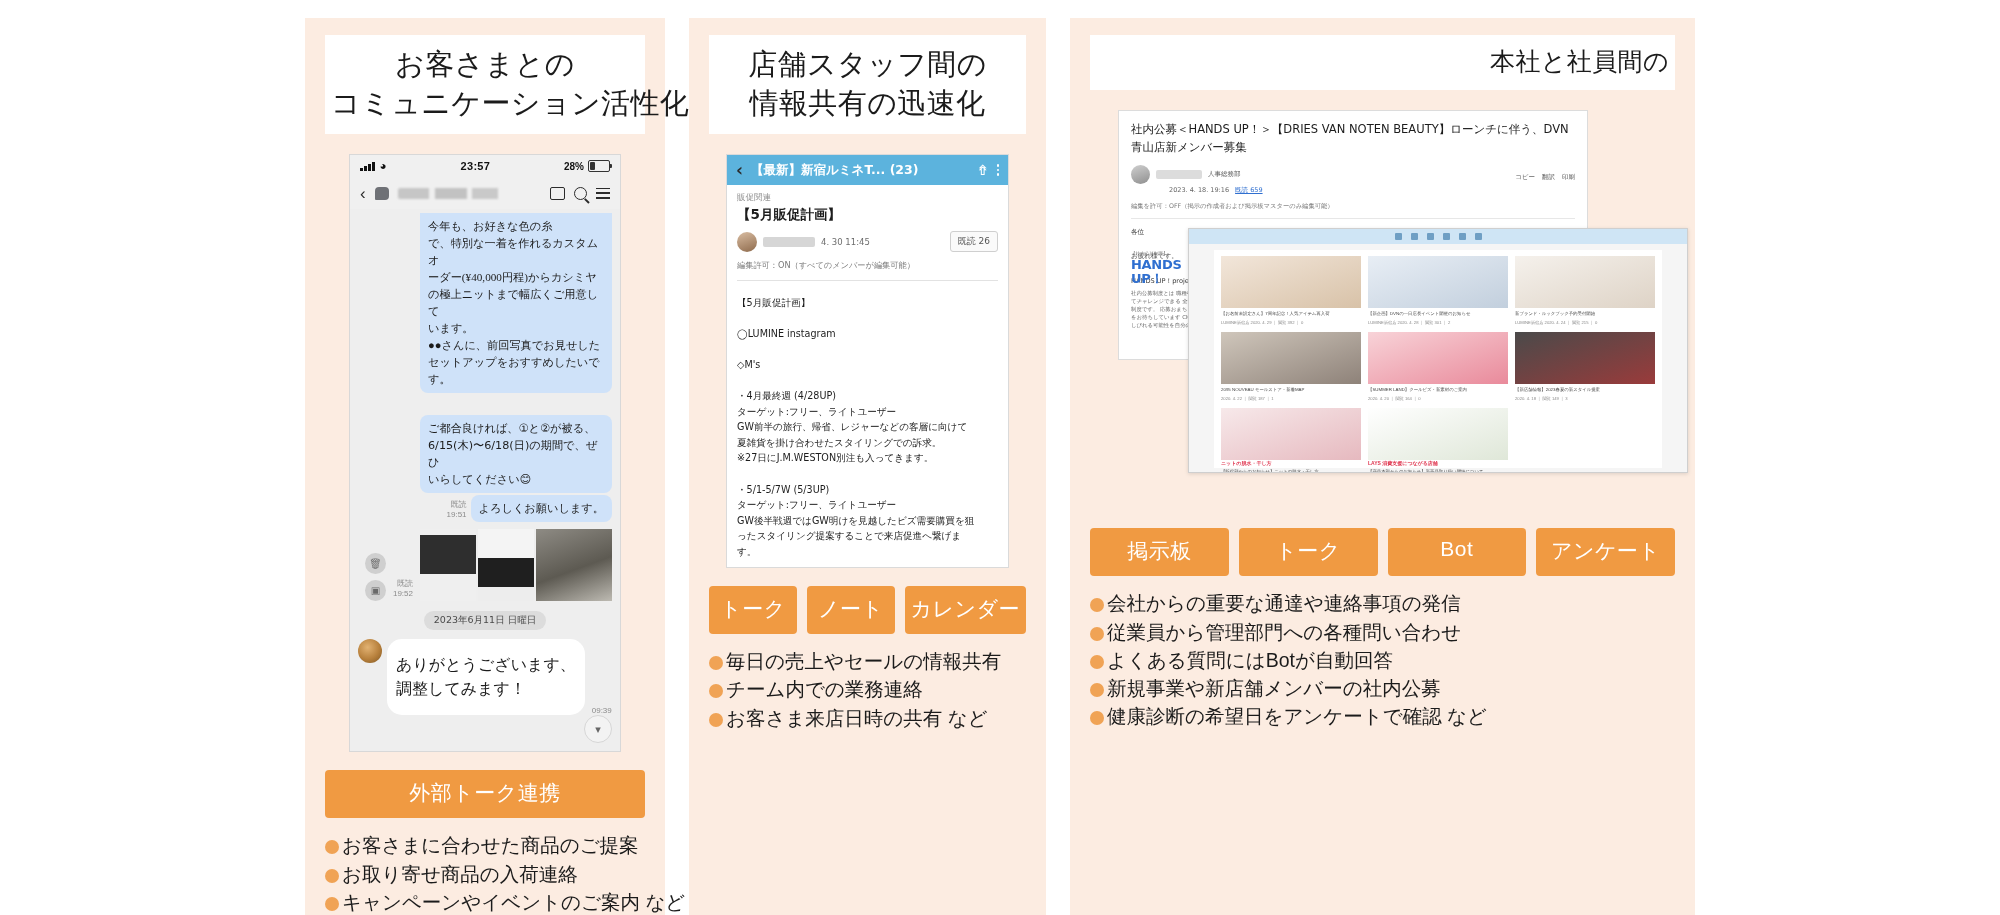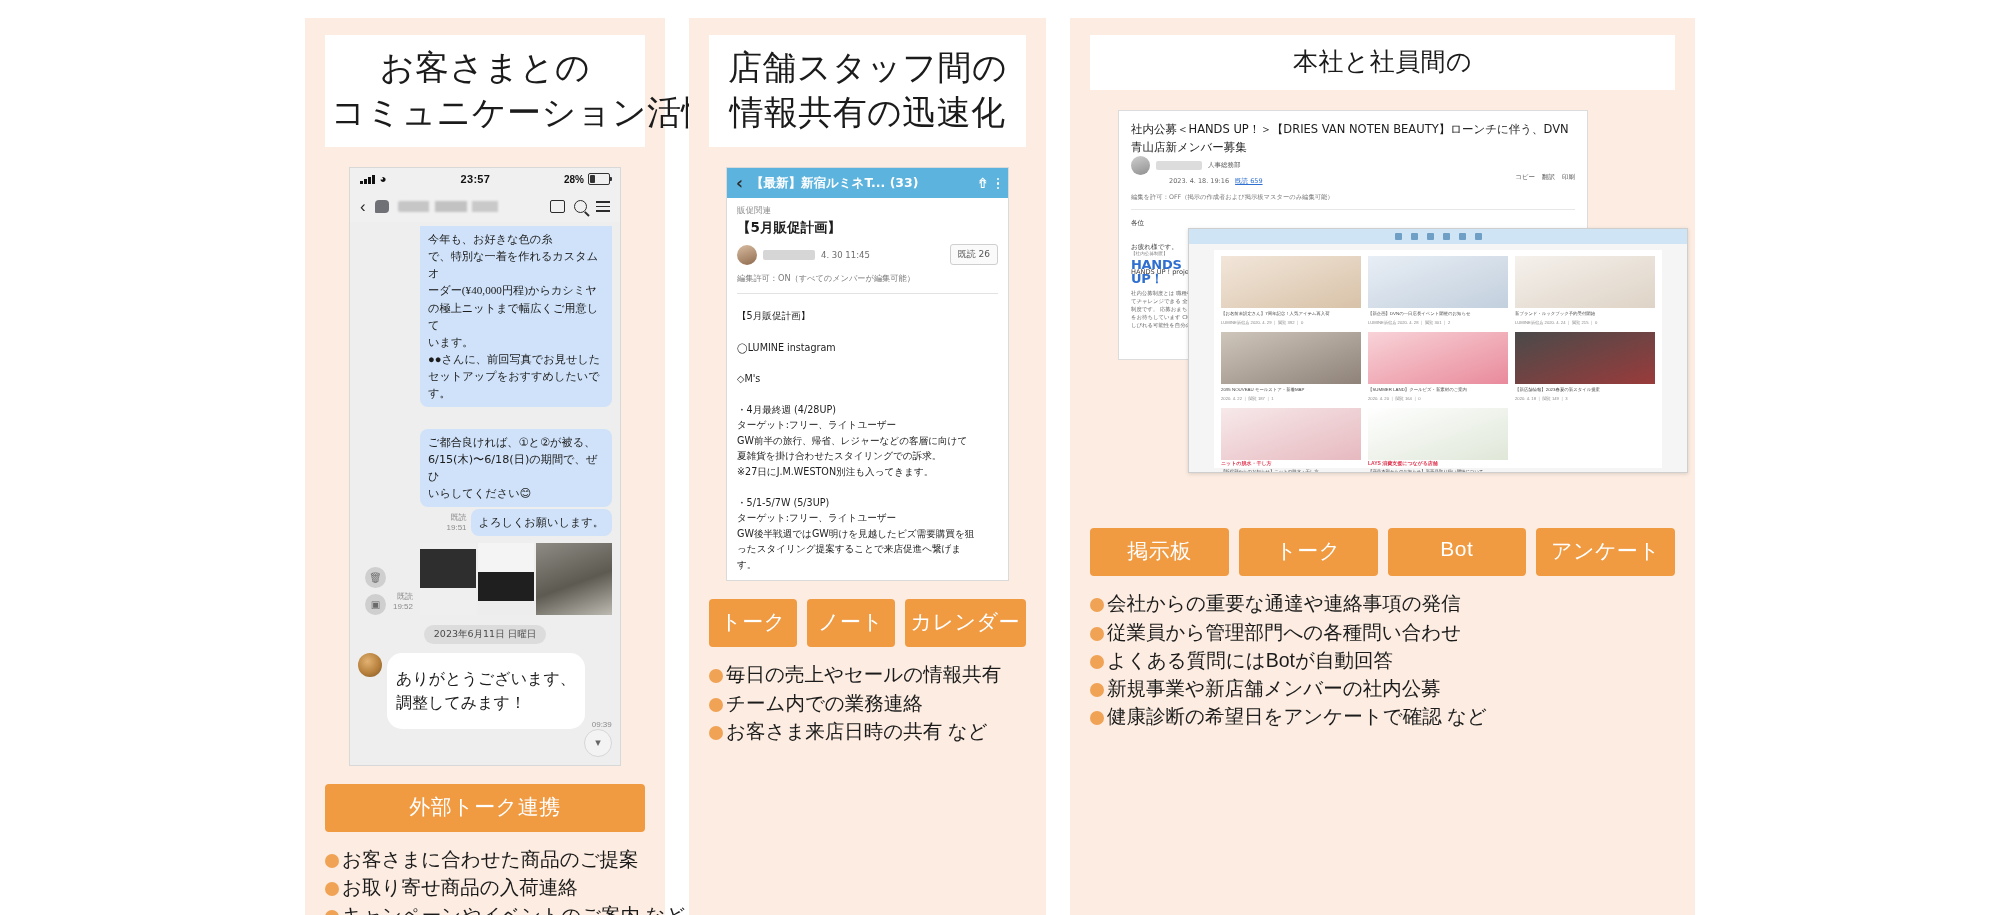--- a/index.html
+++ b/index.html
@@ -36,27 +36,27 @@
   .card.c3 { width: 625px; }
 
   .card-head {
     background: #ffffff;
     text-align: center;
     padding: 10px 6px 12px 6px;
     box-sizing: border-box;
   }
   .card-head .line {
     display: block;
-    font-size: 34px;
+    font-size: 29px;
     line-height: 1.33;
     color: #1b1b1b;
     letter-spacing: .4px;
     white-space: nowrap;
   }
-  .c3 .card-head .line { font-size: 25px; }
+  .c3 .card-head .line { font-size: 25px; text-align: right; }
 
   
   .shot-area { margin-top: 20px; }
 
   .phone {
     width: 272px;
     margin: 0 auto;
     background: #f0f0f0;
     border: 1px solid #d8d8d8;
     box-sizing: border-box;
@@ -226,21 +226,21 @@
   .note-text { font-size: 9.6px; line-height: 1.62; white-space: pre-line; margin-top: 14px; }
 
   
   .c3shot { position: relative; height: 400px; margin-top: 20px; }
   .bb-doc {
     position: absolute; left: 28px; top: 0; width: 470px; height: 250px;
     background: #fff; border: 1px solid #dcdcdc; box-sizing: border-box;
     padding: 10px 12px; font-family: "DejaVu Sans", sans-serif; overflow: hidden;
   }
   .bb-title { font-size: 11.5px; line-height: 1.5; color: #1c1c1c; }
-  .bb-meta { display: flex; align-items: center; gap: 6px; }
+  .bb-meta { display: flex; align-items: center; gap: 6px; margin-top: 9px; }
   .bb-ava { width: 19px; height: 19px; border-radius: 50%; background: linear-gradient(160deg,#cfcfcf,#8f8f8f); flex: none; }
   .bb-blk { width: 46px; height: 9px; background: #dcdcdc; border-radius: 2px; }
   .bb-dept { font-size: 6.5px; color: #555; }
   .bb-date { font-size: 6.5px; color: #666; }
   .bb-link { font-size: 6.5px; color: #2f6fd0; text-decoration: underline; }
   .bb-perm { font-size: 6.3px; color: #7a7a7a; margin-top: 7px; }
   .bb-rule { border: 0; border-top: 1px solid #e7e7e7; margin: 7px 0; }
   .bb-lines { font-size: 6.6px; line-height: 1.85; color: #3b3b3b; white-space: pre-line; }
   .bb-right-ops { position: absolute; right: 12px; top: 62px; display: flex; gap: 7px; font-size: 6.5px; color: #555; }
   .bb-logo {
@@ -437,21 +437,21 @@
   <div class="card c2">
     <div class="card-head">
       <span class="line">店舗スタッフ間の</span>
       <span class="line">情報共有の迅速化</span>
     </div>
 
     <div class="shot-area">
       <div class="phone2">
         <div class="note-head">
           <span class="lh-back">‹</span>
-          <span class="nh-title"><span>【最新】新宿ルミネT...</span> <span>(33)</span></span>
+          <span class="nh-title"><span>【最新】新宿ルミネT...</span> <span>(23)</span></span>
           <span class="nh-share">⇮</span>
           <span class="nh-dots">
               <i></i>
               <i></i>
               <i></i>
             </span>
         </div>
 
         <div class="note-body">
           <div class="note-tag">販促関連</div>

